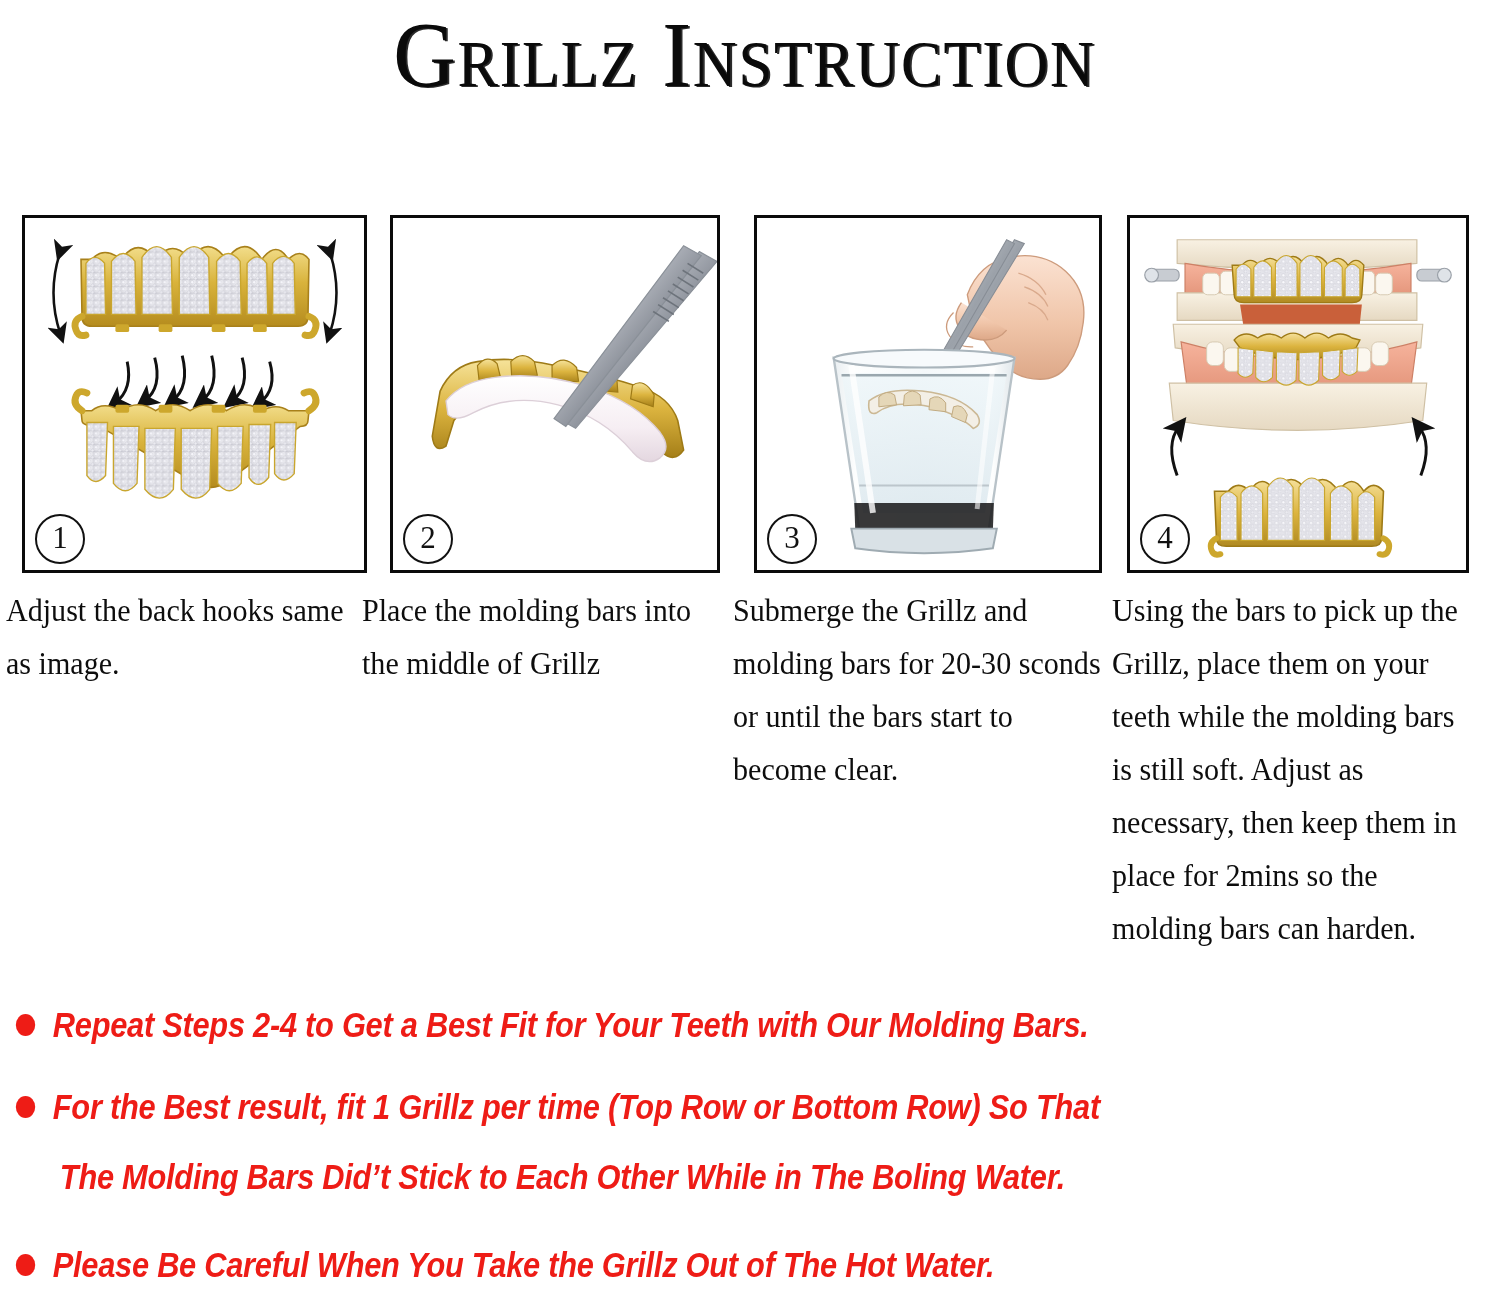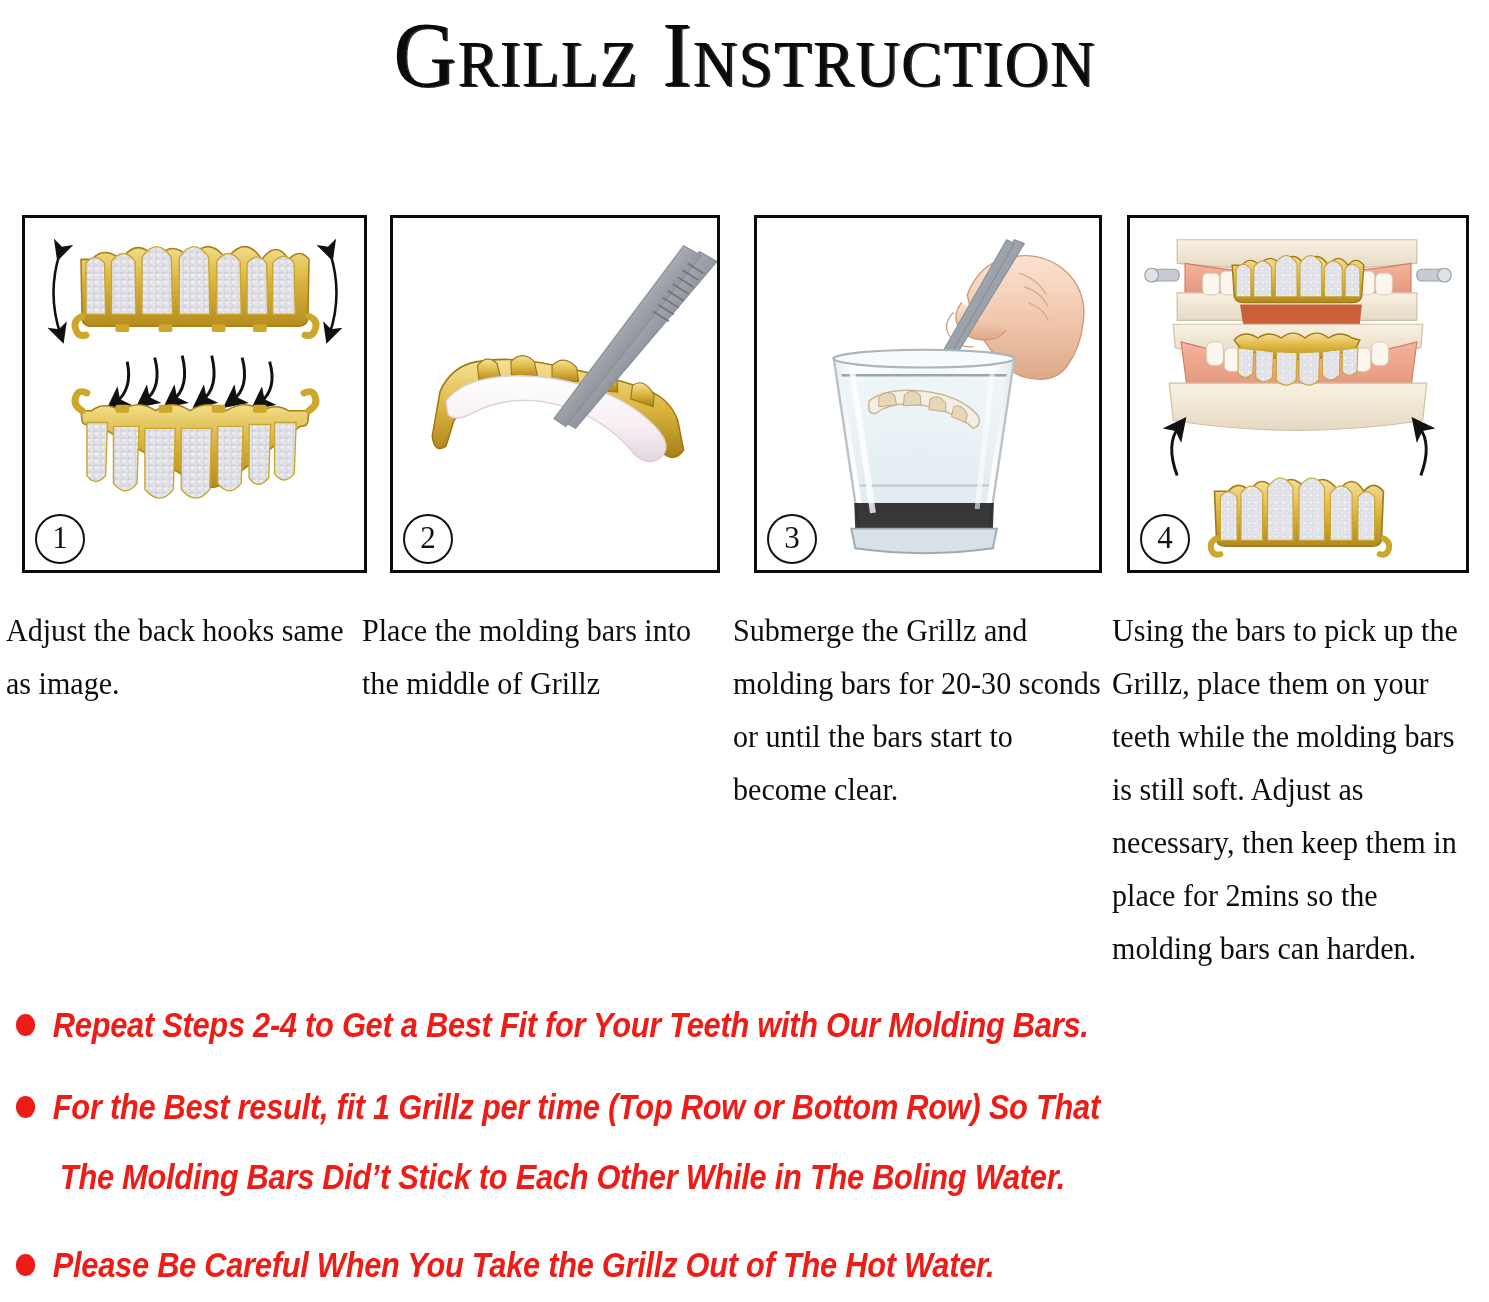--- a/index.html
+++ b/index.html
@@ -81,21 +81,21 @@
     line-height: 44px;
     text-align: center;
     color: #111111;
     z-index: 5;
   }
 
   
   .captions {
     position: absolute;
     left: 0;
-    top: 604px;
+    top: 584px;
     width: 1193px;
     height: 360px;
     padding-left: 35px;
   }
   .caption {
     position: absolute;
     top: 0;
     font-family: "Liberation Serif", "DejaVu Serif", serif;
     font-size: 32px;
     line-height: 53px;

